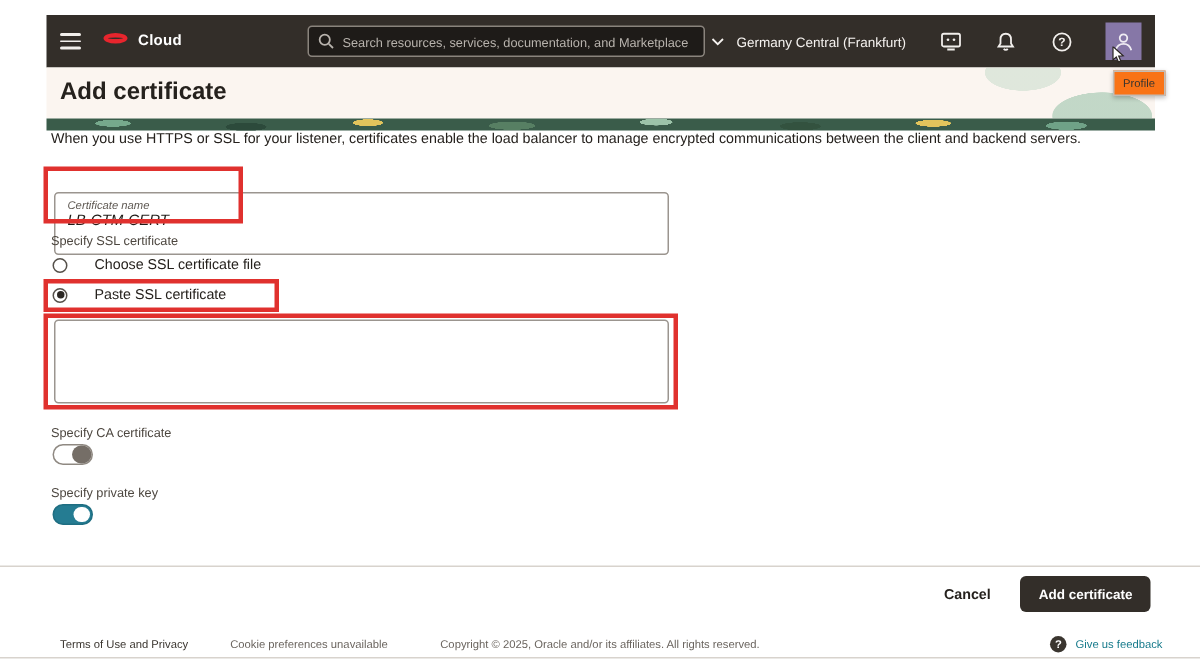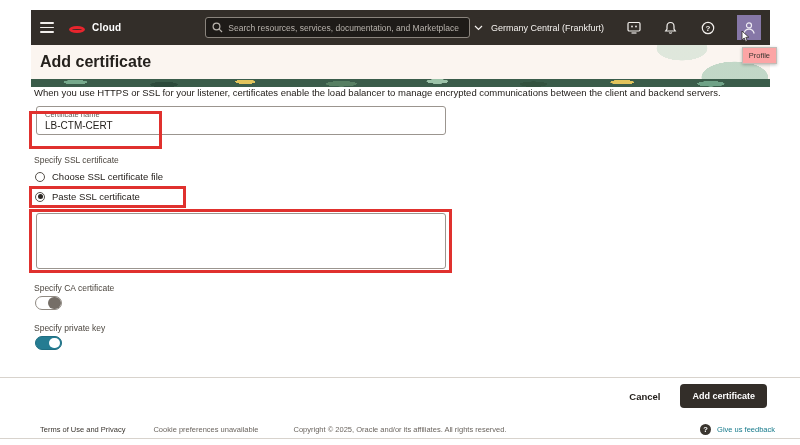--- a/index.html
+++ b/index.html
@@ -6,36 +6,36 @@
   html,body { width:800px; height:445px; background:#ffffff; overflow:hidden;
               font-family:"Liberation Sans", sans-serif; }
   body { position:relative; }
 
   
   .topbar { position:absolute; left:31px; right:30px; top:10px; height:35px;
             background:#332e29; display:flex; align-items:center; padding:0 9px; }
   .hamburger { width:14px; height:11px; display:flex; flex-direction:column;
                justify-content:space-between; cursor:pointer; }
   .hamburger span { display:block; height:1.7px; background:#f2efec; border-radius:1px; }
-  .brand { display:flex; align-items:flex-end; margin-left:15px; cursor:pointer; }
+  .brand { display:flex; align-items:flex-start; margin-left:15px; cursor:pointer; }
   .oracle-o { width:16px; height:7px; border:3px solid #e8252d; border-radius:50%; }
   .brand-label { color:#ffffff; font-size:10px; font-weight:bold; margin-left:7px; letter-spacing:.2px; }
   .searchwrap { position:relative; margin-left:84px; width:265px; }
   .searchwrap svg { position:absolute; left:7px; top:5px; }
   .search-input { width:100%; height:21px; background:#1e1b18; border:1px solid #8a847d;
                   border-radius:3px; color:#d8d4cf; font-size:8.5px; padding:0 6px 0 22px;
                   font-family:"Liberation Sans", sans-serif; }
   .search-input::placeholder { color:#b8b3ad; }
   .tb-right { margin-left:auto; display:flex; align-items:center; gap:22px; }
   .region { display:flex; align-items:center; gap:8px; color:#f5f2ef; font-size:9px; cursor:pointer; }
   .tb-icon { width:15px; height:15px; display:flex; align-items:center; justify-content:center; cursor:pointer; }
   .profile-btn { width:24px; height:25px; background:#8677a7; display:flex; align-items:center;
                  justify-content:center; cursor:pointer; position:relative; }
   .cursor-glyph { position:absolute; left:4px; bottom:-2px; }
-  .tooltip { position:absolute; top:47px; right:23px; background:#fca5a5; border:1px solid #c2bcb6;
+  .tooltip { position:absolute; top:47px; right:23px; background:#f97316; border:1px solid #c2bcb6;
              box-shadow:0 1px 3px rgba(0,0,0,.25); font-size:7.5px; color:#3a352f;
              padding:3px 6px; z-index:30; }
 
   
   .header { position:absolute; left:31px; right:30px; top:45px; height:34px; background:#fbf5f0;
             display:flex; align-items:center; padding-left:9px; overflow:hidden; }
   .header::after { content:""; position:absolute; right:0; top:0; bottom:0; width:160px;
      background:
        radial-gradient(ellipse 55px 26px at 78% 95%, rgba(125,180,150,.45) 0 60%, transparent 61%),
        radial-gradient(ellipse 42px 20px at 45% 10%, rgba(150,195,168,.28) 0 60%, transparent 61%),
@@ -54,33 +54,33 @@
 
   
   .main { position:absolute; left:31px; right:30px; top:88px; height:289px; }
   .desc-block { position:absolute; left:3px; top:0; }
   .desc { font-size:9.5px; color:#25211d; line-height:1.15; }
   .learn-link { font-size:9.5px; color:#167a8b; text-decoration:none; cursor:pointer; display:inline-block; margin-top:1px; }
 
   .field { border:1px solid #9b958f; border-radius:3px; background:#fff; padding:3px 8px; }
   .field-label { font-size:7.5px; color:#5f5953; }
   .field-value { font-size:10px; color:#201c18; margin-top:1px; }
-  .name-field { position:absolute; left:5px; top:18px; width:410px; height:29px; }
+  .name-field { position:absolute; left:5px; top:40px; width:410px; height:42px;font-style:italic; }
 
   .annotation { position:absolute; border:3px solid #e0312e; z-index:5; pointer-events:none; }
   .anno-1 { left:-2px; top:23px; width:133px; height:38px; }
   .anno-2 { left:-2px; top:98px; width:157px; height:22px; }
   .anno-3 { left:-2px; top:121px; width:423px; height:64px; }
 
   .section-label { position:absolute; left:3px; font-size:8.5px; color:#4c463f; }
   .lbl-ssl { top:67px; }
   .lbl-ca  { top:195px; }
   .lbl-pk  { top:235px; }
 
-  .radio-row { position:absolute; left:4px; display:flex; align-items:center; gap:7px; cursor:pointer;text-align:center; }
+  .radio-row { position:absolute; left:4px; display:flex; align-items:center; gap:18px; cursor:pointer;text-align:center; }
   .r1 { top:83px; } .r2 { top:103px; }
   .radio { width:10px; height:10px; border:1px solid #55504a; border-radius:50%; background:#fff;
            display:flex; align-items:center; justify-content:center; flex:0 0 auto; }
   .radio.checked::after { content:""; width:5px; height:5px; border-radius:50%; background:#2b2username; background:#2b2723; }
   .radio-label { font-size:9.5px; color:#25211d; }
 
   .cert-area { position:absolute; left:5px; top:125px; width:410px; height:56px; overflow:hidden; }
   .cert-text { font-size:8.3px; line-height:8.7px; color:#36312c; white-space:pre-wrap;
                word-break:break-all; margin-top:1px; }
 

